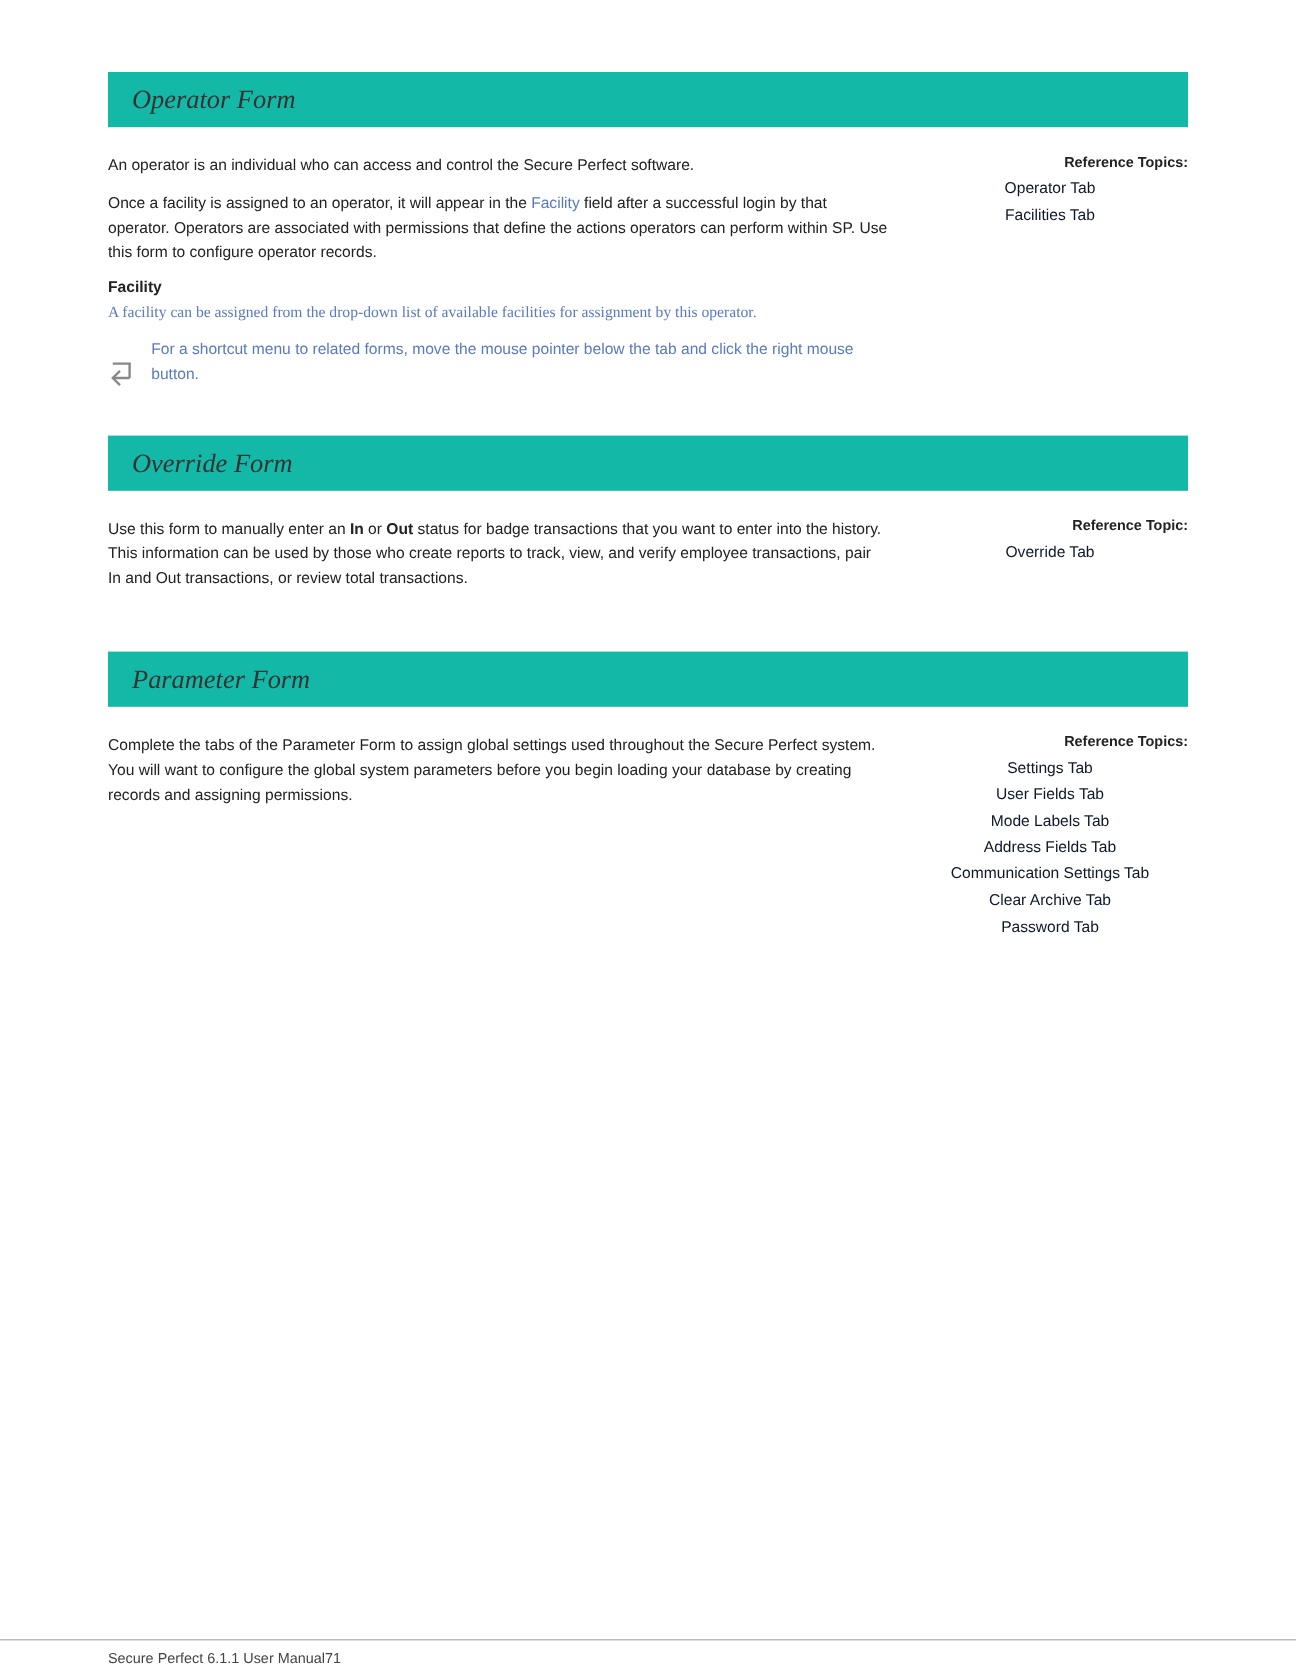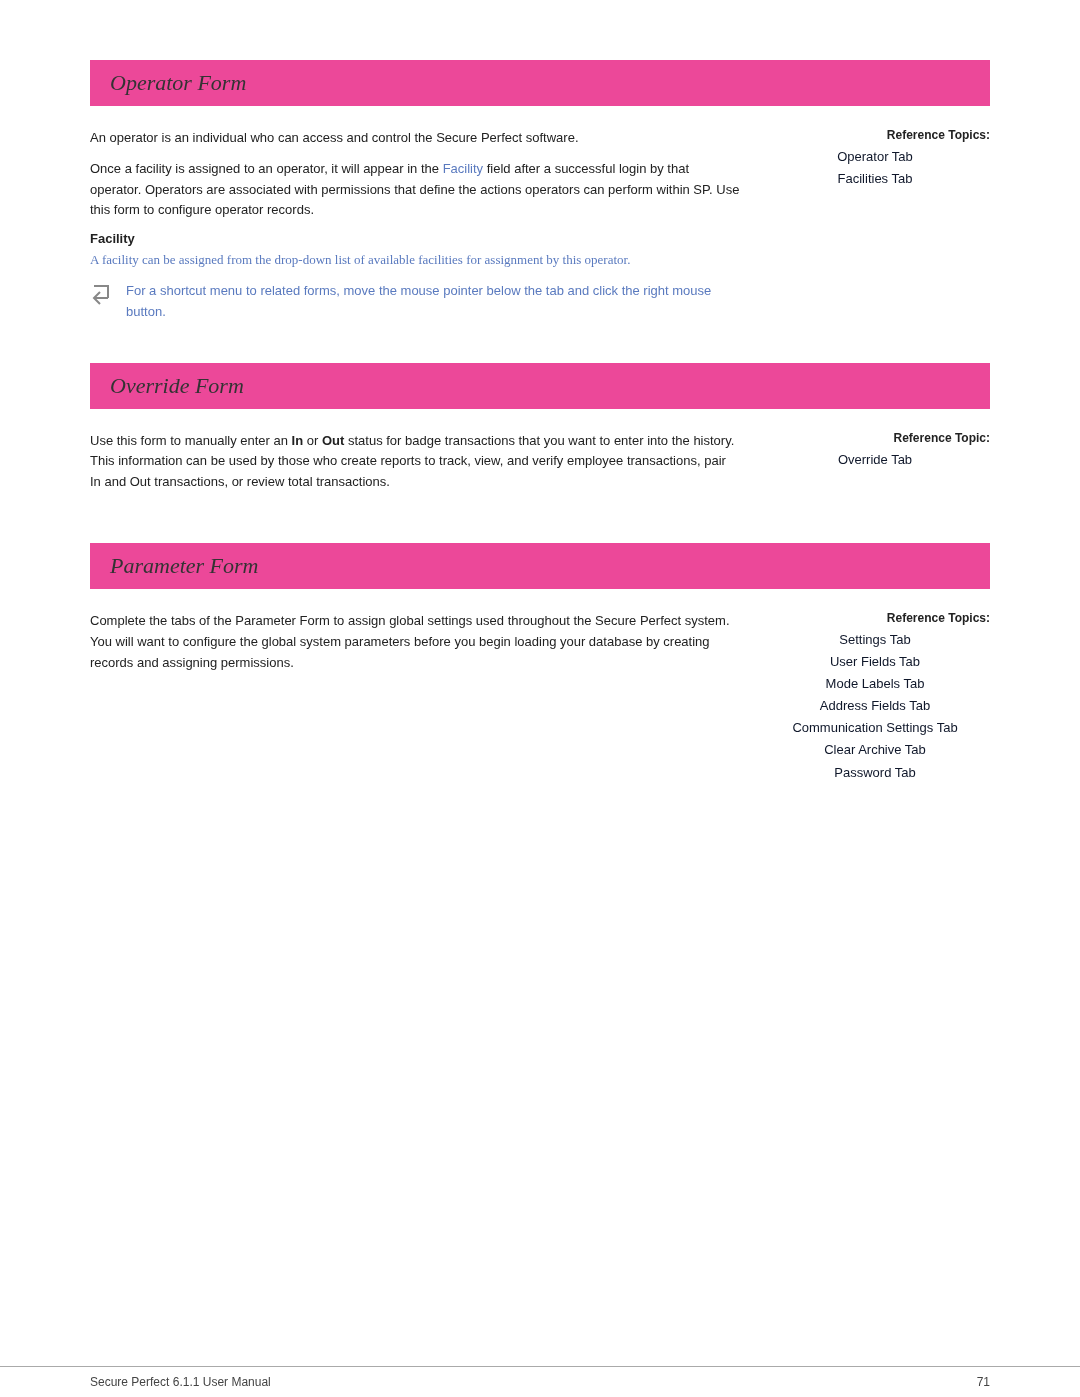--- a/index.html
+++ b/index.html
@@ -18,21 +18,21 @@
       padding: 60px 90px 80px 90px;
     }
 
     
     .section {
       margin-bottom: 40px;
     }
 
     
     .section-header {
-      background: #ec4899;
+      background: #14b8a6;
       padding: 10px 20px;
       margin-bottom: 22px;
     }
 
     .section-title {
       font-family: Georgia, 'Times New Roman', serif;
       font-style: italic;
       font-size: 22px;
       color: #333;
       font-weight: normal;
@@ -99,21 +99,21 @@
       font-weight: bold;
       font-size: 13px;
       color: #222;
       margin-bottom: 4px;
       margin-top: 8px;
     }
 
     
     .shortcut-line {
       display: flex;
-      align-items: flex-start;
+      align-items: flex-end;
       gap: 8px;
       margin-top: 6px;
     }
 
     .shortcut-icon {
       width: 28px;
       height: 24px;
       flex-shrink: 0;
       margin-top: 1px;
     }
@@ -126,21 +126,21 @@
 
     
     .page-footer {
       position: absolute;
       bottom: 0;
       left: 0;
       right: 0;
       border-top: 1px solid #aaa;
       padding: 8px 90px;
       display: flex;
-      justify-content: space-between;
+      justify-content: flex-start;
       font-size: 12px;
       color: #444;
     }
   </style>
 </head>
 <body>
 
 <div class="page-content">
 
   <div class="section">

